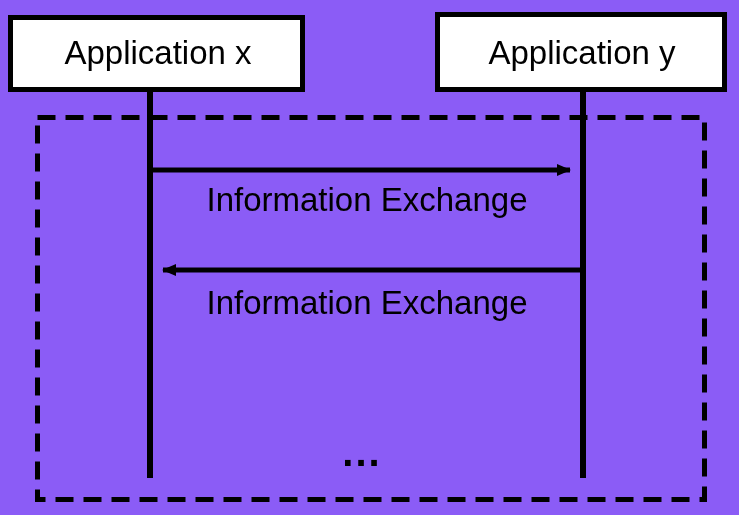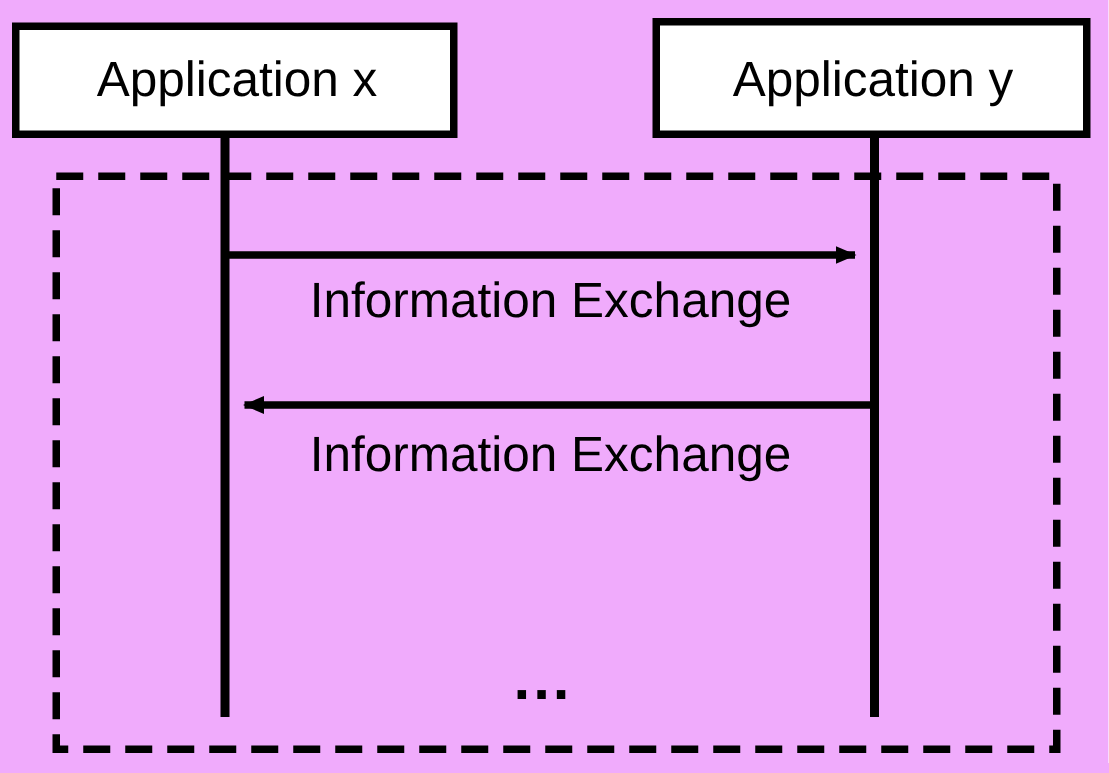--- a/index.html
+++ b/index.html
@@ -7,21 +7,21 @@
     padding: 0;
     background: #ffffff;
   }
   body {
     font-family: "Liberation Sans", sans-serif;
   }
   #canvas {
     position: relative;
     width: 739px;
     height: 515px;
-    background: #f0abfc;
+    background: #8b5cf6;
     overflow: hidden;
   }
   #diagram-svg {
     position: absolute;
     left: 0;
     top: 0;
     width: 739px;
     height: 515px;
   }
   .lifeline-box-label {

